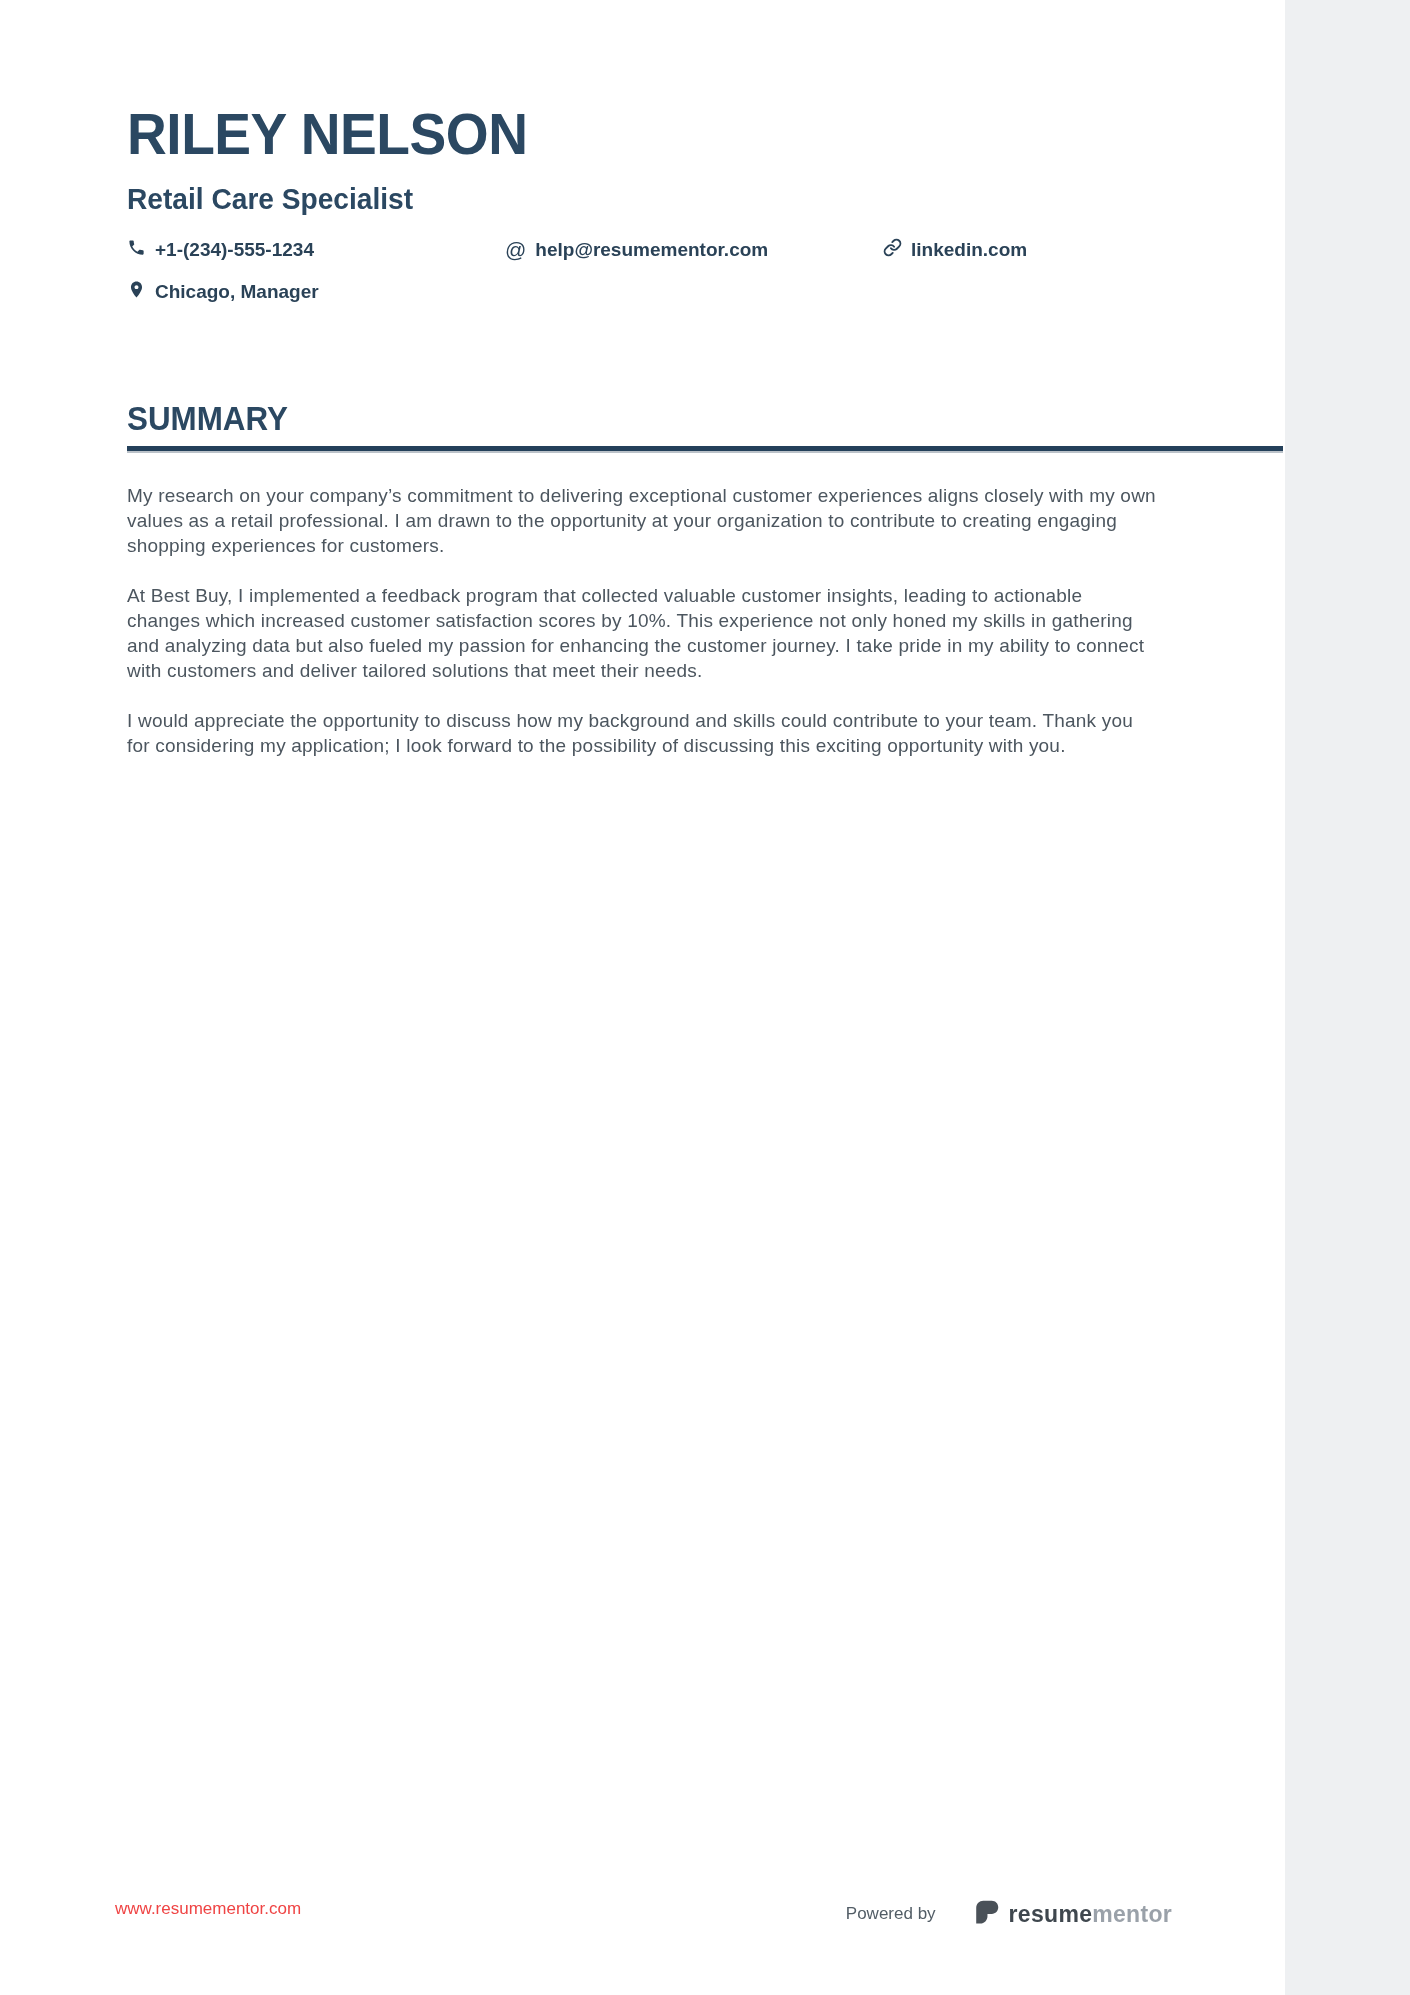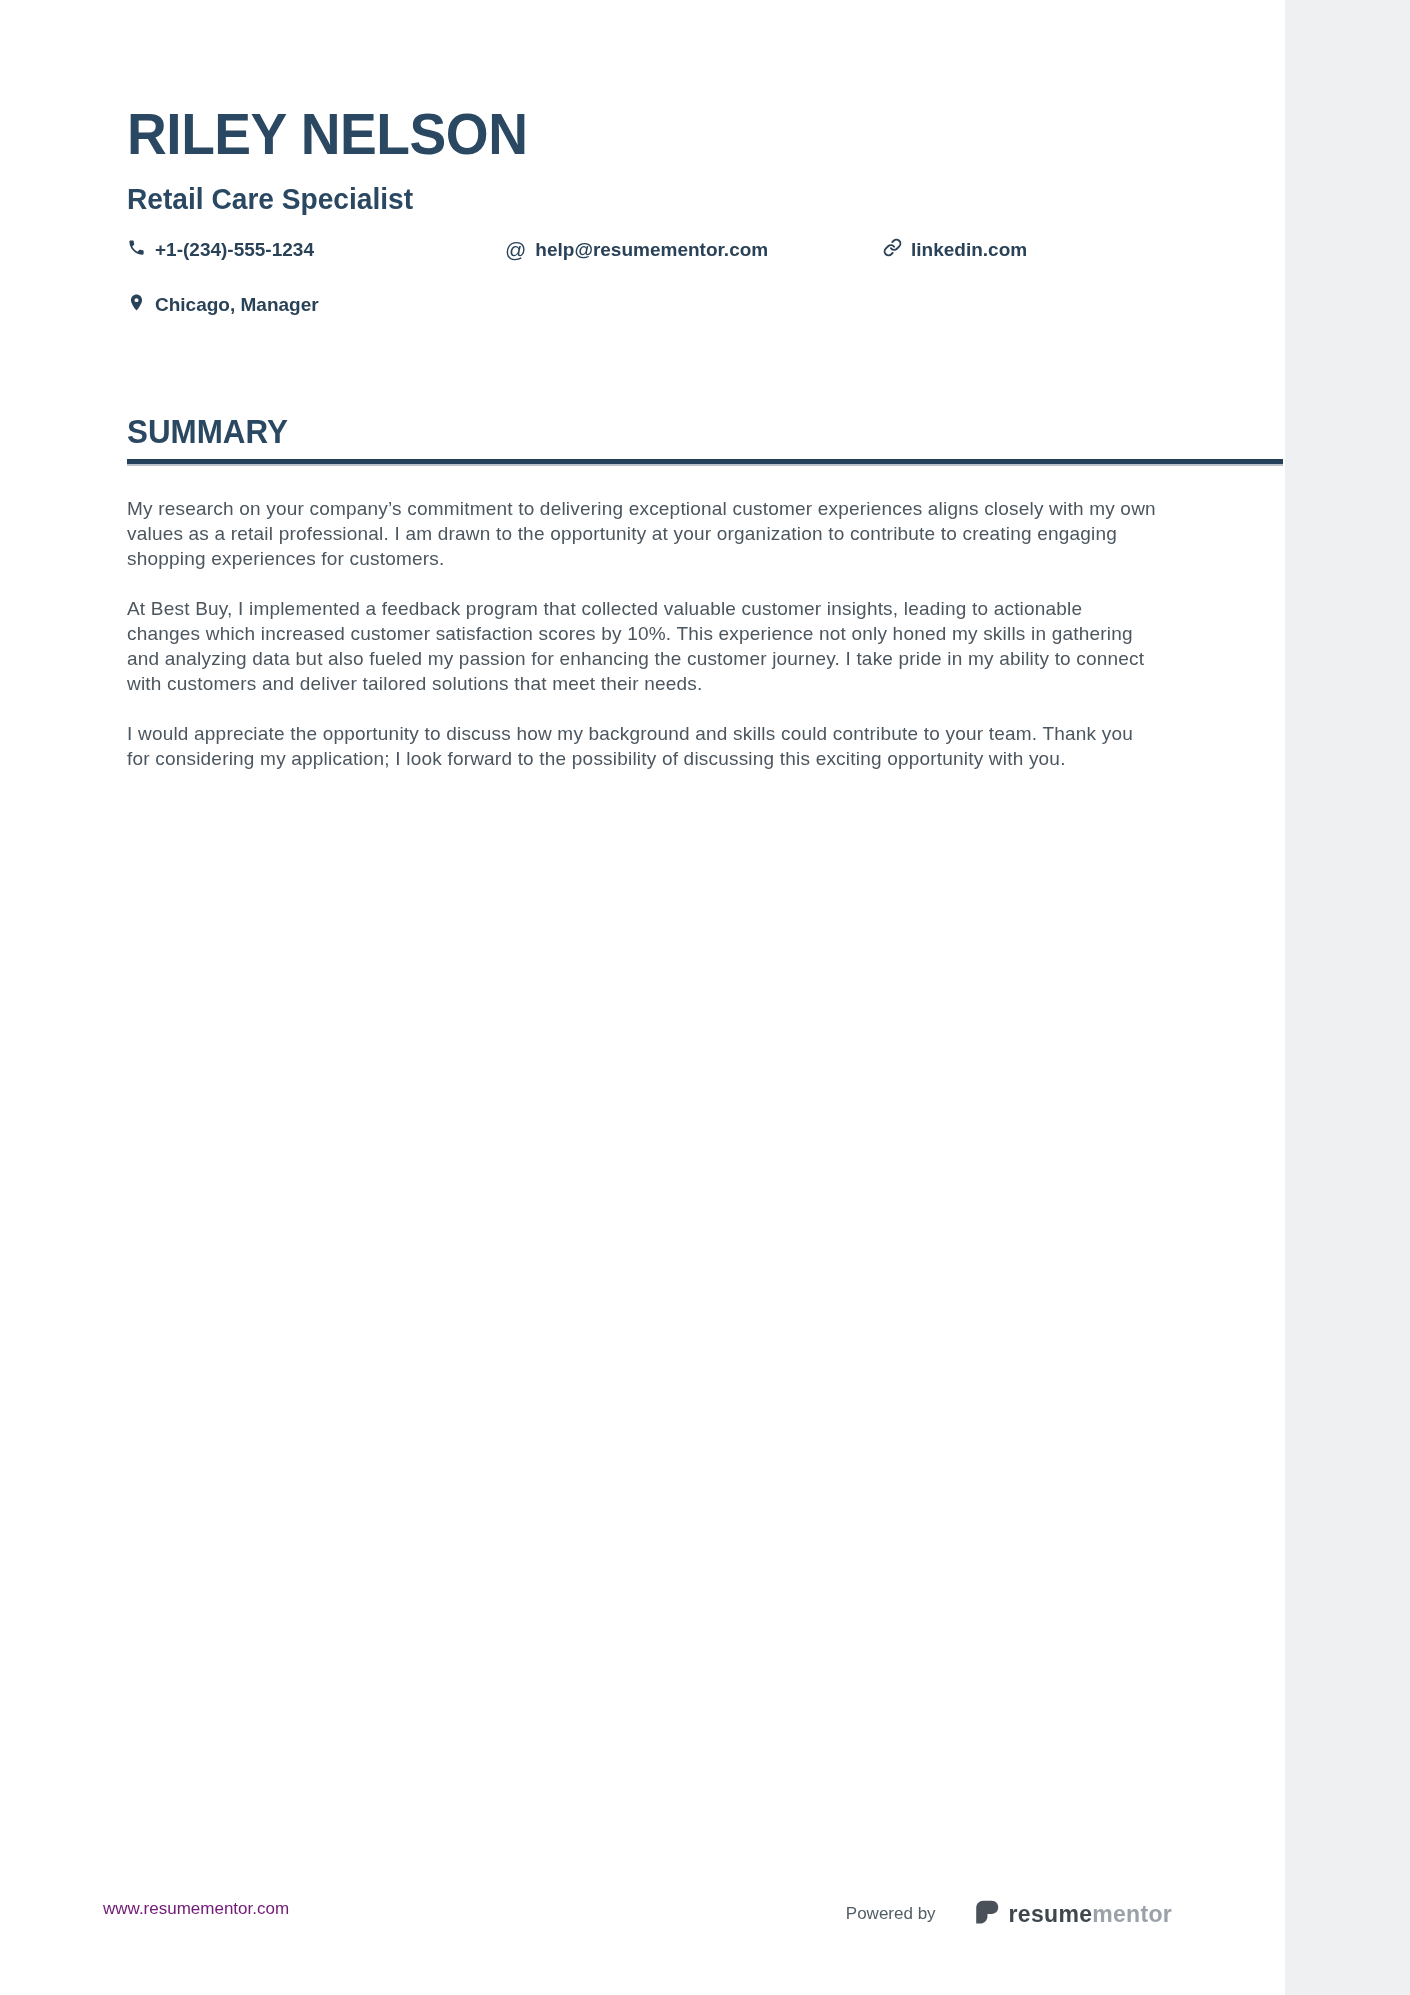--- a/index.html
+++ b/index.html
@@ -29,21 +29,21 @@
     font-size: 29px;
     font-weight: 700;
     color: #2b4862;
     transform: scaleX(0.97);
     transform-origin: left center;
   }
   .contact-grid {
     margin-top: 22px;
     display: grid;
     grid-template-columns: 378px 378px auto;
-    row-gap: 31px;
+    row-gap: 18px;
     align-items: center;
   }
   .contact-item {
     display: flex;
     align-items: center;
     gap: 9px;
     font-size: 19px;
     font-weight: 700;
     color: #2a4257;
   }
@@ -81,24 +81,24 @@
     font-size: 19px;
     line-height: 25px;
     color: #4c565f;
     margin-bottom: 25px;
     letter-spacing: 0.2px;
   }
 
   
   .footer-url {
     position: absolute;
-    left: 103px;
+    left: 115px;
     bottom: 76px;
     font-size: 17px;
-    color: #701a75;
+    color: #ef4444;
   }
   .footer-brand {
     position: absolute;
     right: 113px;
     bottom: 64px;
     display: flex;
     align-items: center;
   }
   .powered-by {
     font-size: 17px;

